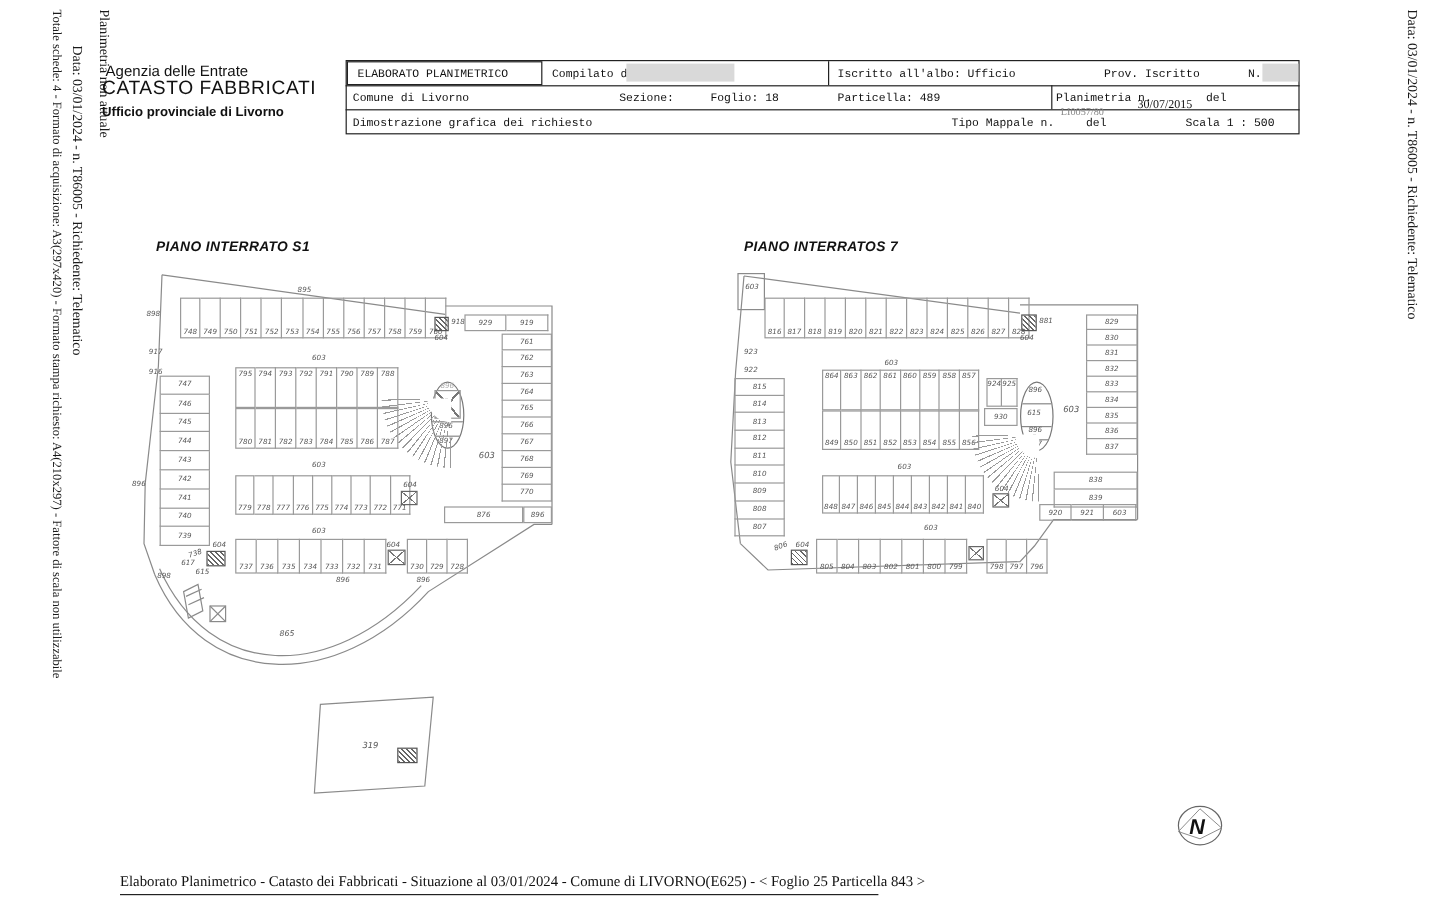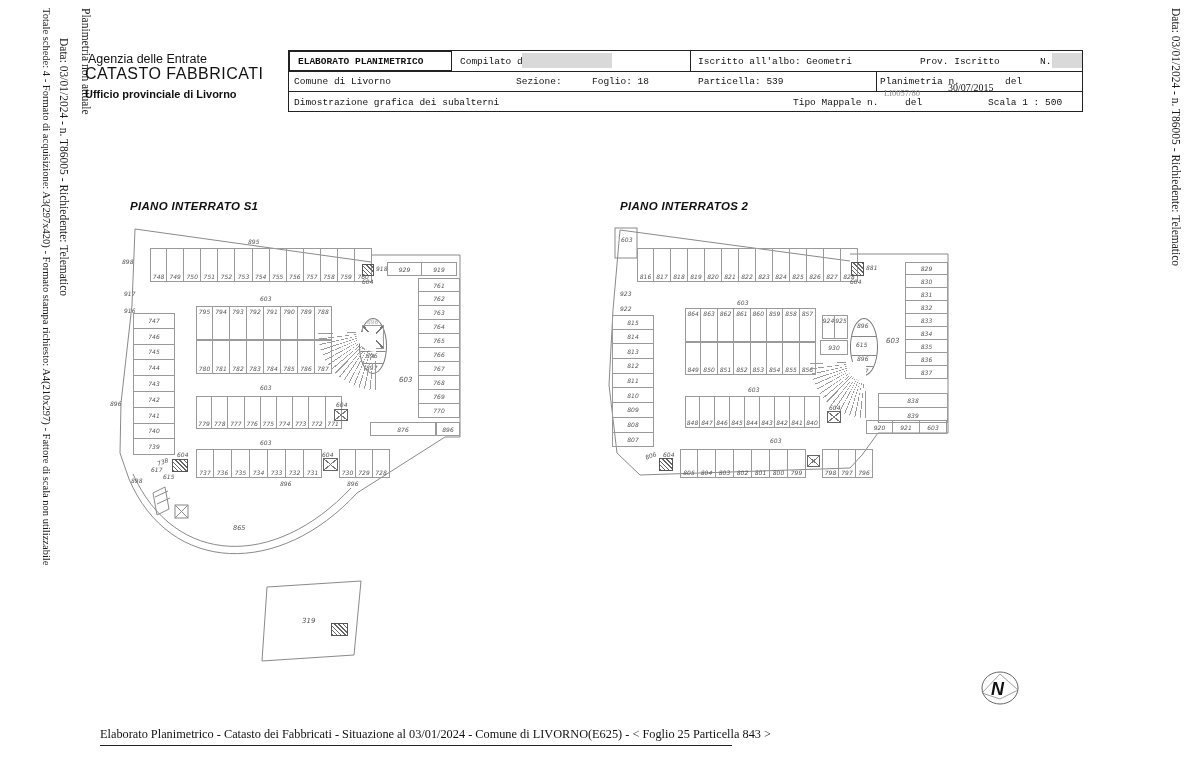--- a/index.html
+++ b/index.html
@@ -6,21 +6,21 @@
   html,body{width:1200px;height:768px}
   body{position:relative;background:#fff;overflow:hidden;font-family:"Liberation Sans",sans-serif;color:#111}
   .vtext{position:absolute;transform:rotate(90deg);transform-origin:0 0;white-space:nowrap;
          font-family:"Liberation Serif",serif;color:#1a1a1a}
   .hdr1{position:absolute;font-weight:normal;font-size:12.5px}
   .hdr2{position:absolute;font-weight:normal;font-size:16px;letter-spacing:.5px}
   .hdr3{position:absolute;font-weight:bold;font-size:11px}
   .tline{position:absolute;background:#222}
   .tborder{position:absolute;border:1.2px solid #222}
   .mono{position:absolute;font-family:"Liberation Mono","DejaVu Sans Mono",monospace;font-size:9.5px;color:#111;white-space:pre}
-  .mono.b{font-weight:bold}
+  .mono.b{font-weight:normal}
   .serifsm{position:absolute;font-family:"Liberation Serif",serif;font-size:10px;color:#111;white-space:nowrap}
   .redact{position:absolute;background:#d9d9d9}
   .ptitle{position:absolute;font-style:italic;font-weight:bold;font-size:11.5px;color:#111;letter-spacing:.3px}
   .row{position:absolute;display:flex}
   .row>div{width:var(--cw);border:1px solid #9a9a9a;border-left:none;display:flex;justify-content:center;
            font-size:6px;font-style:italic;color:#555;font-family:"DejaVu Sans",sans-serif}
   .row>div:first-child{border-left:1px solid #9a9a9a}
   .r-bot>div{align-items:flex-end;padding-bottom:1px}
   .r-top>div{align-items:flex-start;padding-top:1px}
   .r-mid>div{align-items:center}
@@ -64,35 +64,35 @@
 <div class="tborder" style="left:288px;top:50px;width:795px;height:62px"></div>
 <div class="tborder" style="left:289px;top:51px;width:163px;height:20px;border-width:1.5px"></div>
 <div class="tline" style="left:288px;top:71px;width:795px;height:1px"></div>
 <div class="tline" style="left:288px;top:91px;width:795px;height:1px"></div>
 <div class="tline" style="left:690px;top:51px;width:1px;height:20px"></div>
 <div class="tline" style="left:876px;top:71px;width:1px;height:20px"></div>
 
 <div class="mono b" style="left:298px;top:56px">ELABORATO PLANIMETRICO</div>
 <div class="mono" style="left:460px;top:56px">Compilato da:</div>
 <div class="redact" style="left:522px;top:53px;width:90px;height:15px"></div>
-<div class="mono" style="left:698px;top:56px">Iscritto all'albo: Geometri</div>
+<div class="mono" style="left:698px;top:56px">Iscritto all'albo: Ufficio</div>
 <div class="mono" style="left:920px;top:56px">Prov. Iscritto</div>
 <div class="mono" style="left:1040px;top:56px">N.</div>
 <div class="redact" style="left:1052px;top:53px;width:30px;height:15px"></div>
 
 <div class="mono" style="left:294px;top:76px">Comune di Livorno</div>
 <div class="mono" style="left:516px;top:76px">Sezione:</div>
 <div class="mono" style="left:592px;top:76px">Foglio: 18</div>
-<div class="mono" style="left:698px;top:76px">Particella: 539</div>
+<div class="mono" style="left:698px;top:76px">Particella: 489</div>
 <div class="mono" style="left:880px;top:76px">Planimetria n.</div>
 <div class="serifsm" style="left:884px;top:88px;color:#888;font-size:8.5px">LI0057/80</div>
 <div class="serifsm" style="left:948px;top:82px">30/07/2015</div>
 <div class="mono" style="left:1005px;top:76px">del</div>
 
-<div class="mono" style="left:294px;top:97px">Dimostrazione grafica dei subalterni</div>
+<div class="mono" style="left:294px;top:97px">Dimostrazione grafica dei richiesto</div>
 <div class="mono" style="left:793px;top:97px">Tipo Mappale n.</div>
 <div class="mono" style="left:905px;top:97px">del</div>
 <div class="mono" style="left:988px;top:97px">Scala 1 : 500</div>
 
 <div class="ptitle" style="left:130px;top:200px">PIANO INTERRATO S1</div>
 
 <svg style="left:115px;top:225px" width="370" height="440" viewBox="0 0 370 440">
   <g fill="none" stroke="#8a8a8a" stroke-width="1">
     <path d="M20,4 L256,37"></path>
     <path d="M256,30 L345,30 L345,212"></path>
@@ -235,21 +235,21 @@
 <div class="lbl" style="left:366px;top:352px">896</div>
 <div class="lbl" style="left:366px;top:364px">897</div>
 
 <div class="fan" style="left:318px;top:332px;width:58px;height:58px"></div>
 <div class="fanhole" style="left:356px;top:332px;width:20px;height:20px"></div>
 
 <div class="lbl" style="left:233px;top:524px;font-size:6.5px">865</div>
 <div class="lbl big" style="left:302px;top:617px">319</div>
 <div class="hatch" style="left:331px;top:623px;width:17px;height:13px"></div>
 
-<div class="ptitle" style="left:620px;top:200px">PIANO INTERRATOS 2</div>
+<div class="ptitle" style="left:620px;top:200px">PIANO INTERRATOS 7</div>
 
 <svg style="left:600px;top:225px" width="370" height="250" viewBox="0 0 370 250">
   <g fill="none" stroke="#8a8a8a" stroke-width="1">
     <path d="M20,5 L250,36"></path>
     <path d="M250,29 L348,29 L348,208"></path>
     <path d="M20,5 L13,85 L9,160 L17,228"></path>
     <path d="M17,228 L40,250 L250,243 L262,230 L278,208 L348,208"></path>
     <rect x="15" y="3" width="22" height="30"></rect>
   </g>
 </svg>

